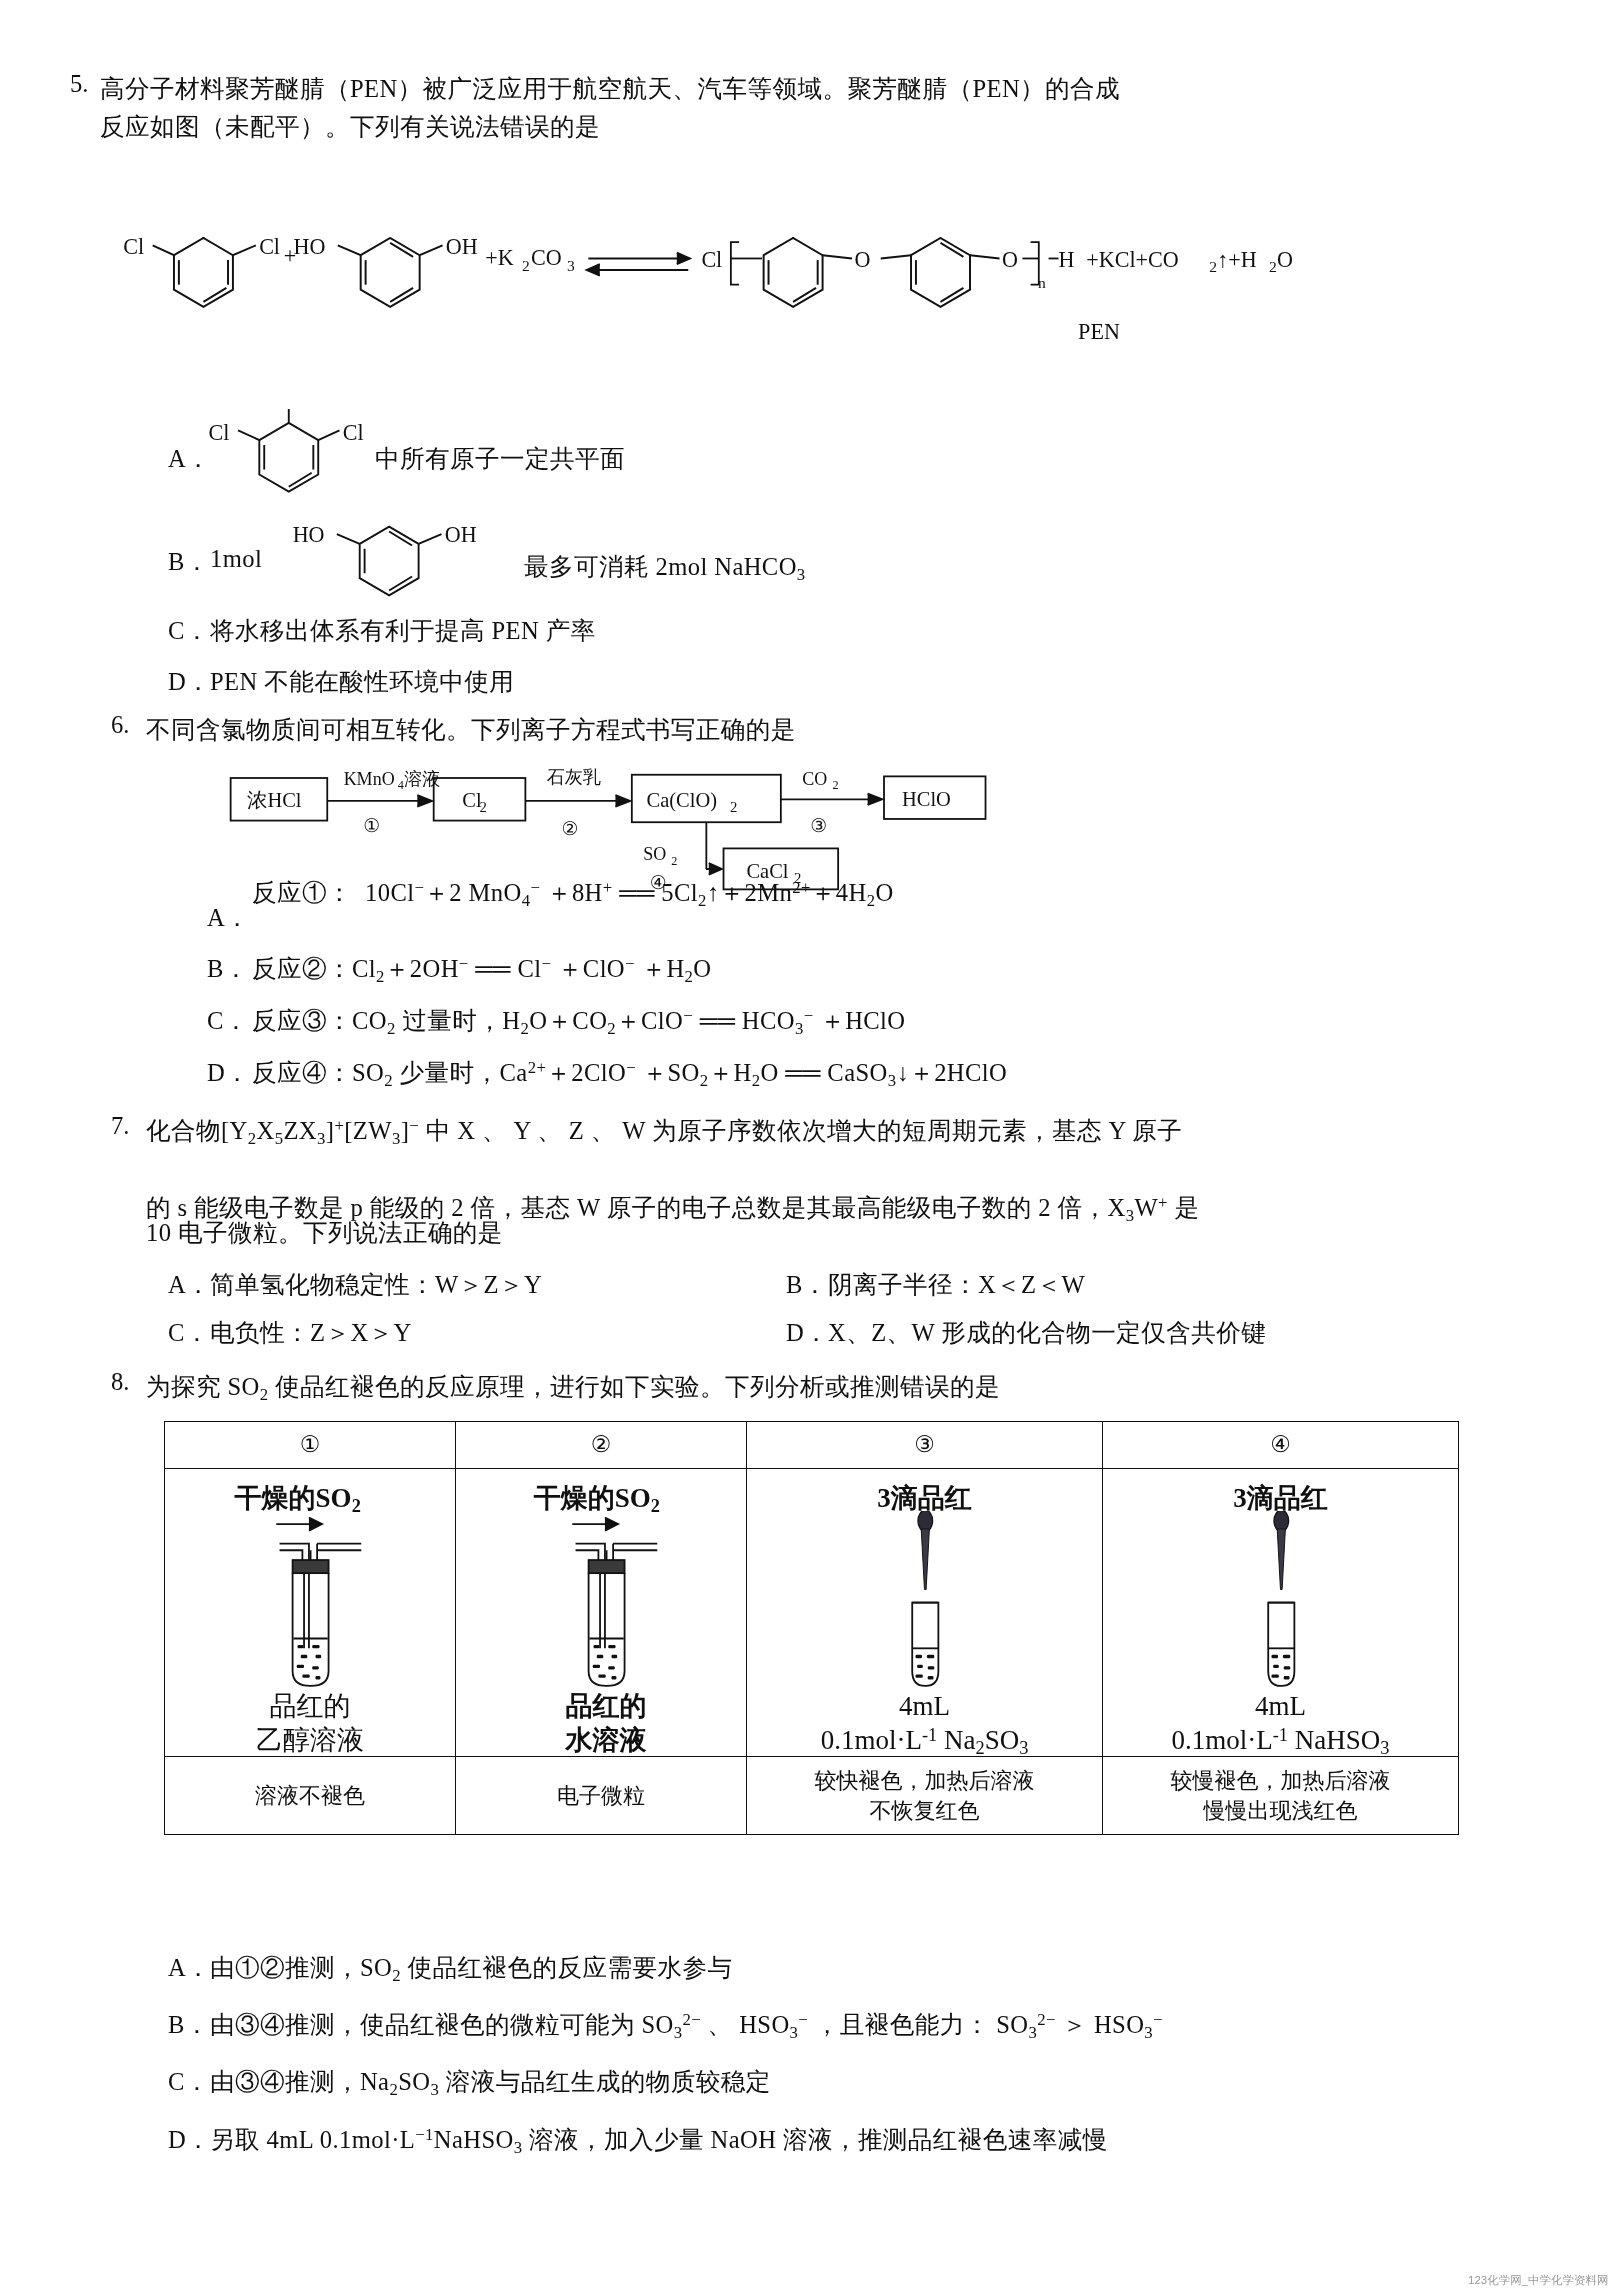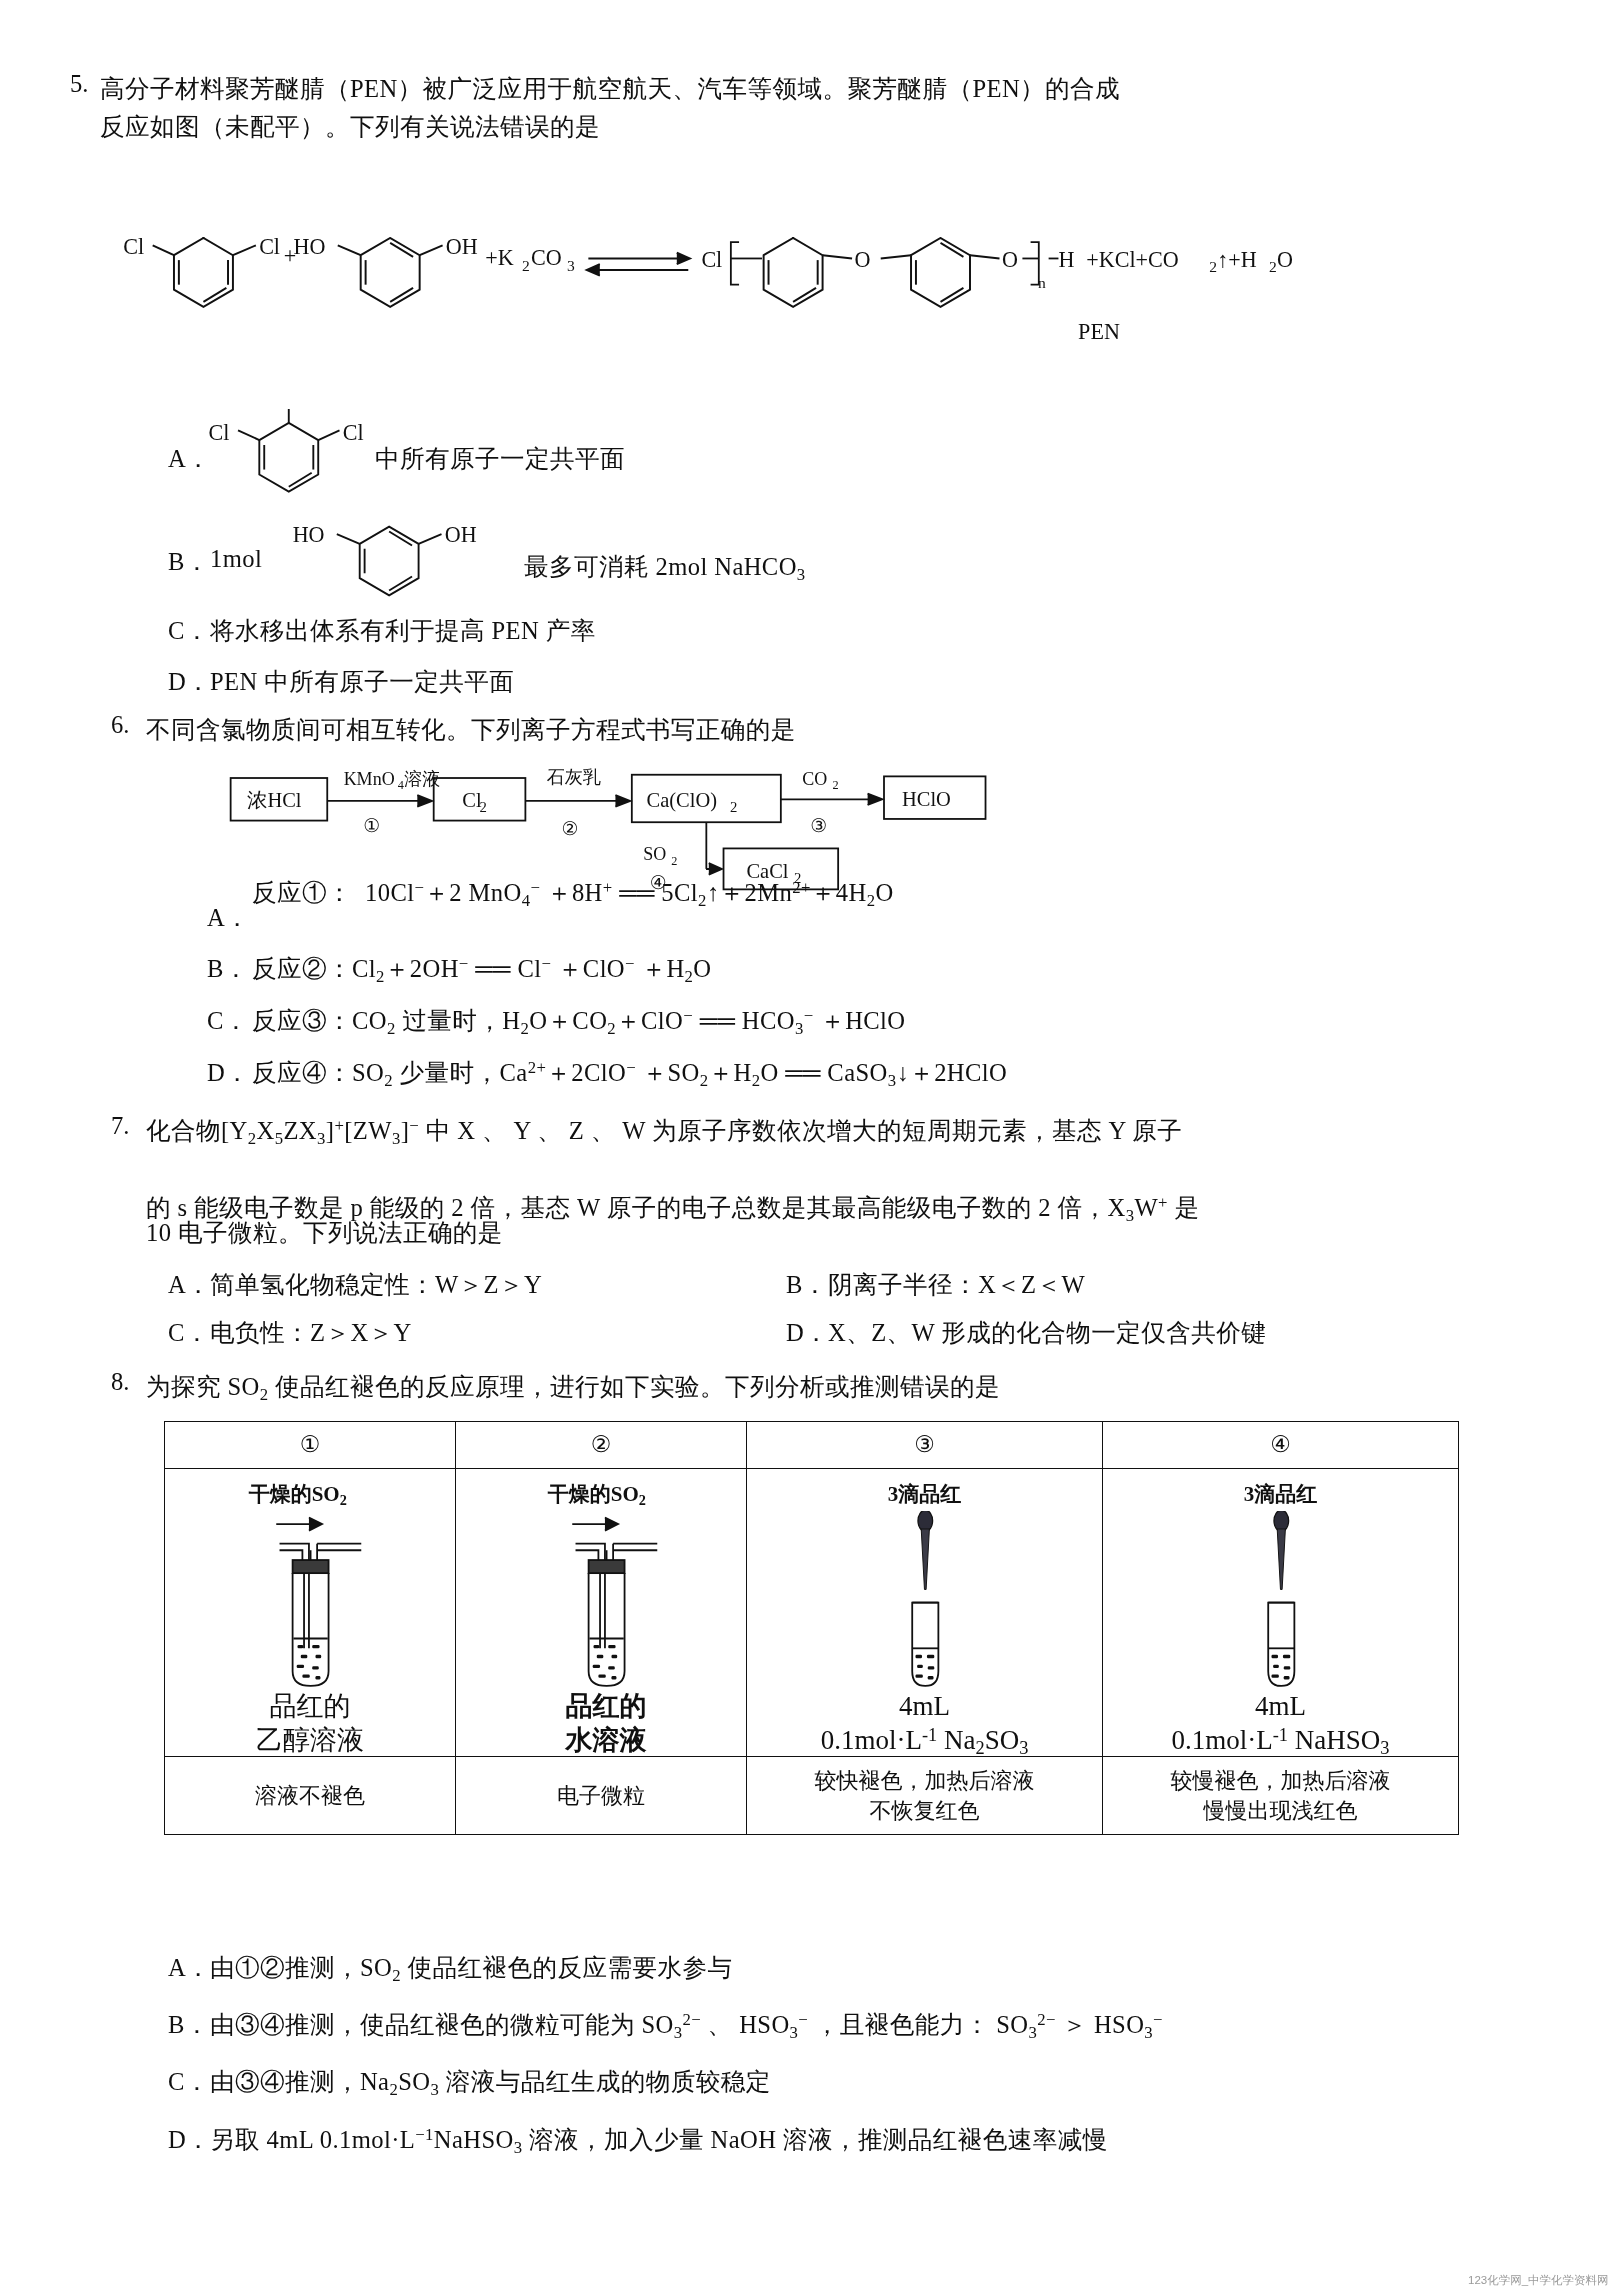--- a/index.html
+++ b/index.html
@@ -61,21 +61,21 @@
   .exp-table td.res { height: 70px; line-height: 1.35; }
   .fig-inner {
     position: relative;
     height: 270px;
     width: 100%;
   }
   .fig-cap-top {
     position: absolute;
     left: 0; right: 0;
     text-align: center;
-    font-size: 21px;
+    font-size: 27px;
     font-weight: bold;
     white-space: nowrap;
   }
   .fig-cap-bot {
     position: absolute;
     left: 0; right: 0;
     text-align: center;
     font-size: 27px;
     line-height: 1.25;
     white-space: nowrap;
@@ -225,21 +225,21 @@
       <text x="188" y="32" font-family="Liberation Serif, serif" font-size="27" fill="#111">OH</text>
     </svg>
   </div>
   <div class="opt body-text" style="left:524px; top:550px;">
     <span>最多可消耗 2mol NaHCO<sub>3</sub></span>
   </div>
 
   <div class="opt" style="left:168px; top:614px;">C．</div>
   <div class="opt body-text" style="left:210px; top:614px;">将水移出体系有利于提高 PEN 产率</div>
   <div class="opt" style="left:168px; top:665px;">D．</div>
-  <div class="opt body-text" style="left:210px; top:665px;">PEN 中所有原子一定共平面</div>
+  <div class="opt body-text" style="left:210px; top:665px;">PEN 不能在酸性环境中使用</div>
 
   <div class="qnum" style="left:111px; top:711px;">6.</div>
   <div class="q body-text" style="left:146px; top:711px; width:1425px;">不同含氯物质间可相互转化。下列离子方程式书写正确的是</div>
 
   <div class="mol" style="left:229px; top:760px;">
     <svg width="917" height="131" viewBox="0 0 1120 160" xmlns="http://www.w3.org/2000/svg">
       <g stroke="#111" stroke-width="2.2" fill="none">
         <rect x="2" y="22" width="118" height="52"></rect>
         <rect x="250" y="22" width="112" height="52"></rect>
         <rect x="492" y="18" width="182" height="58"></rect>

